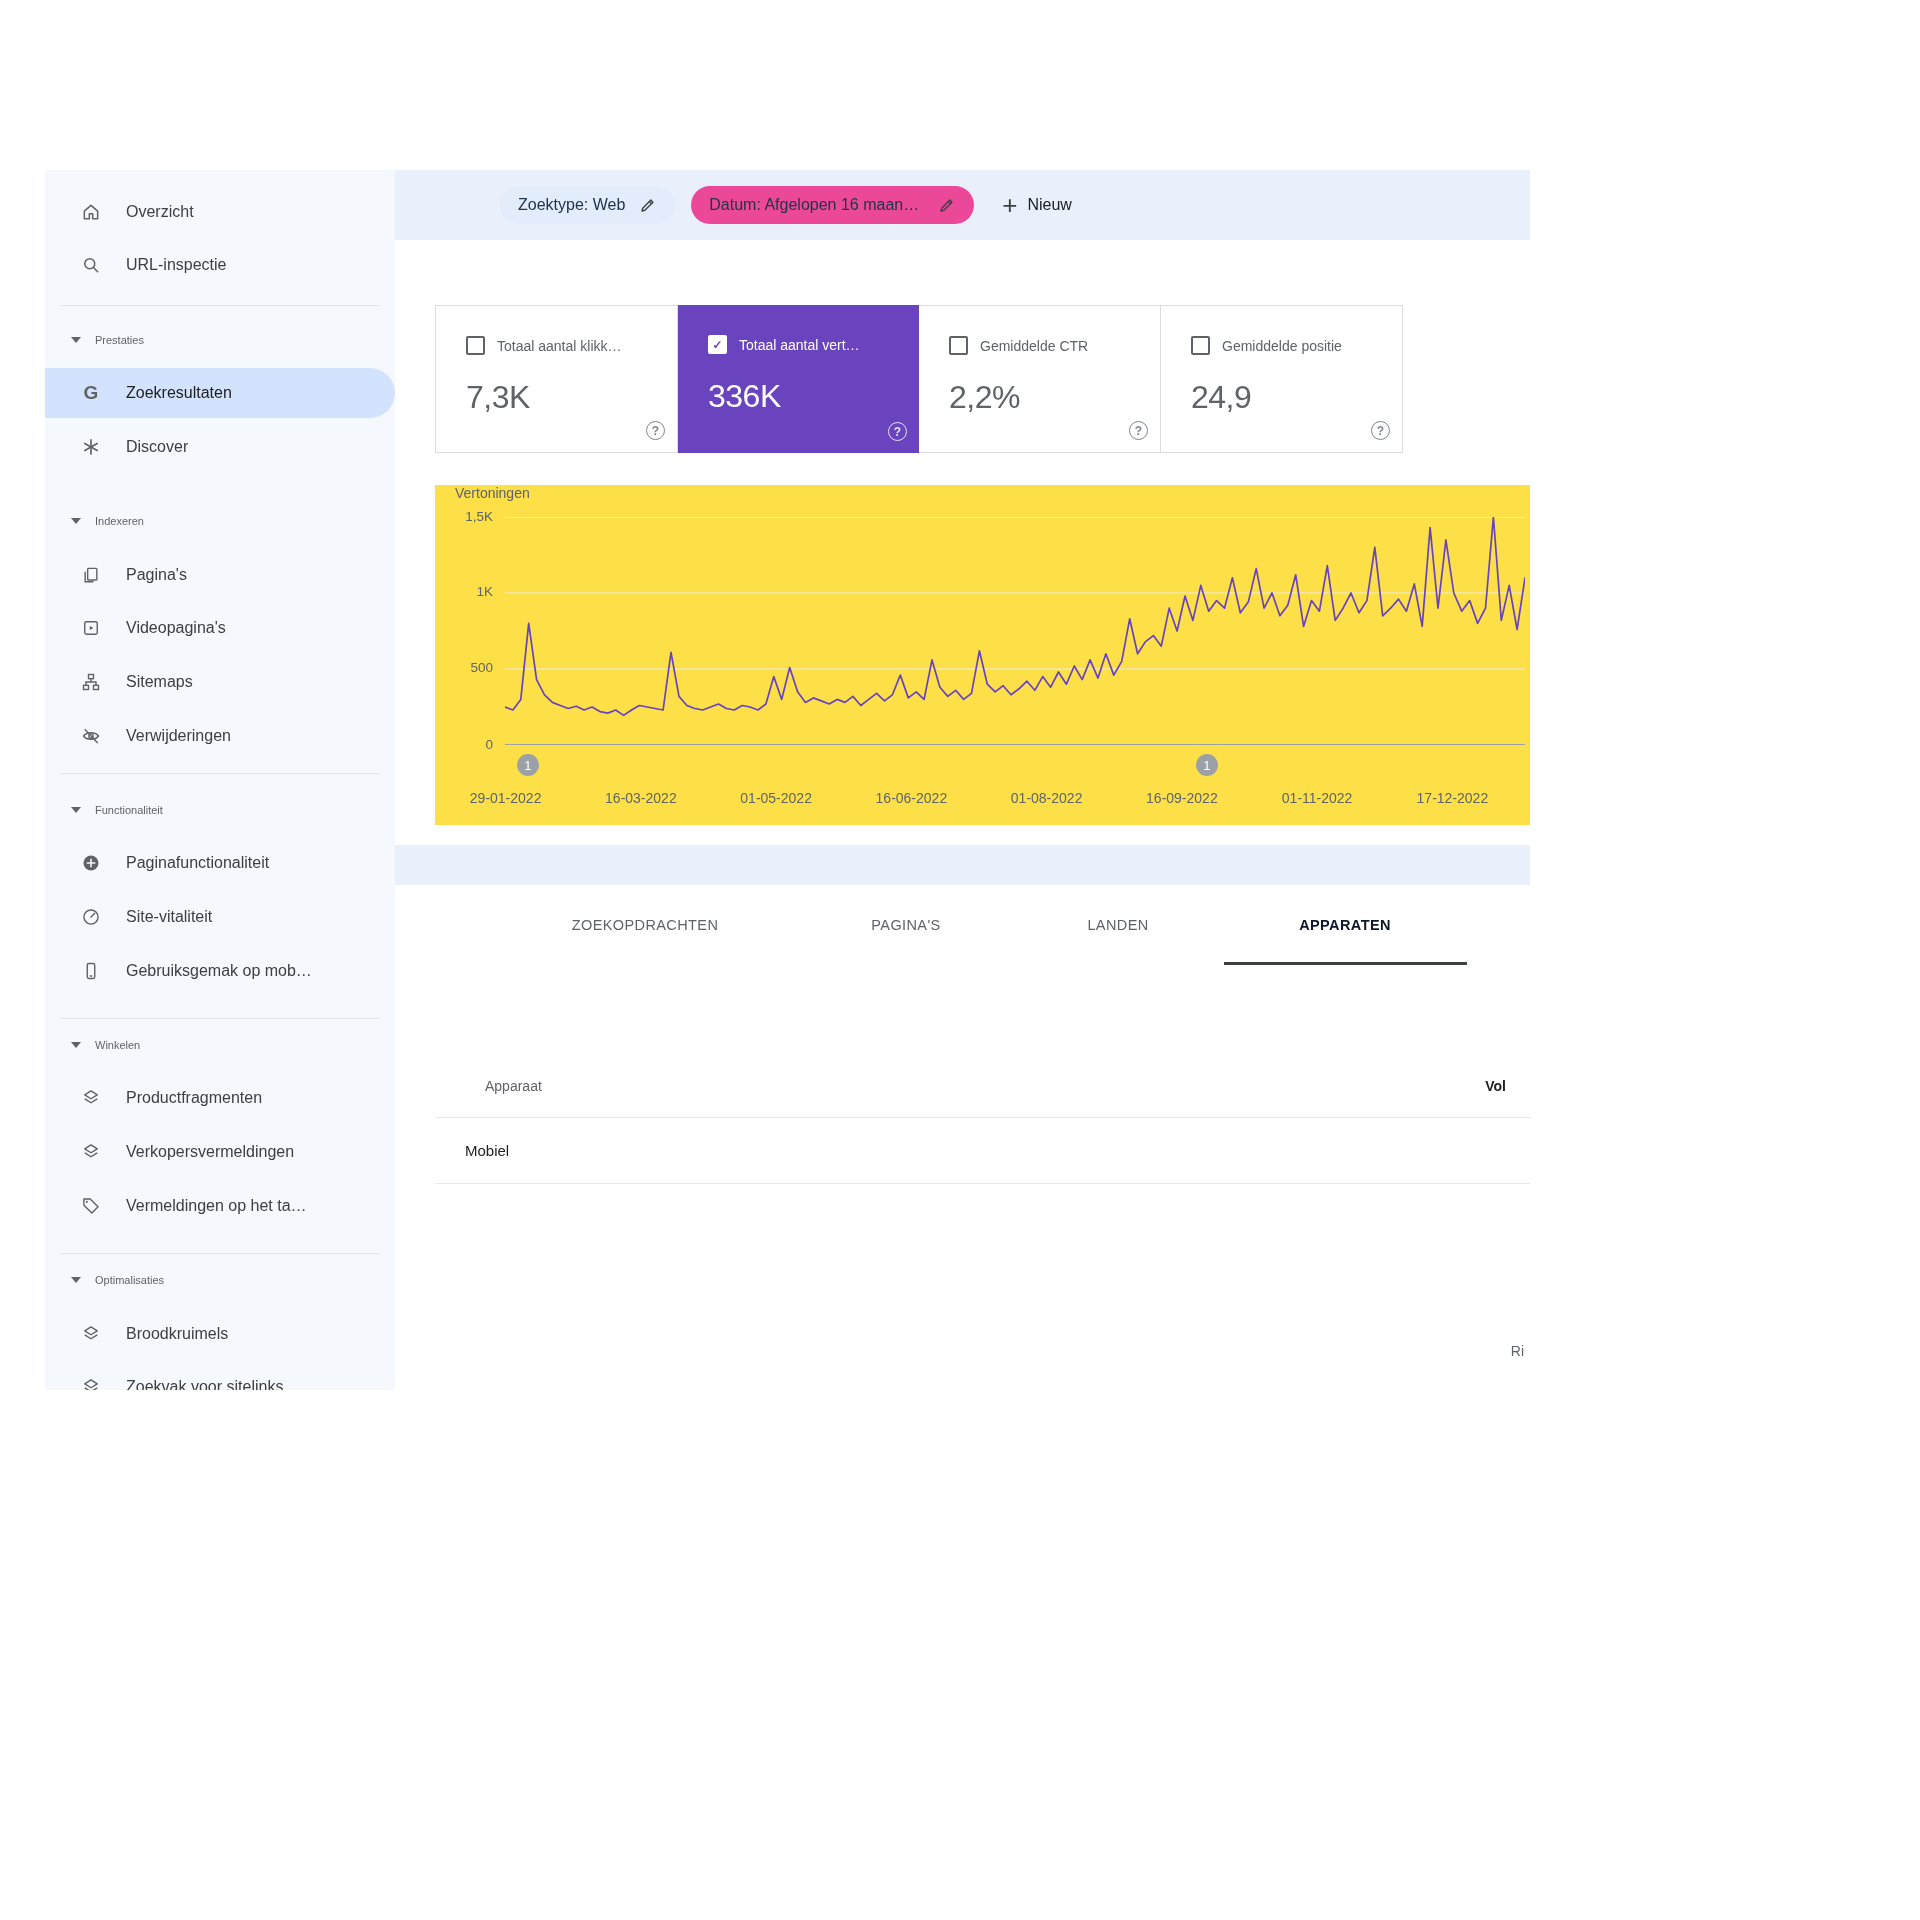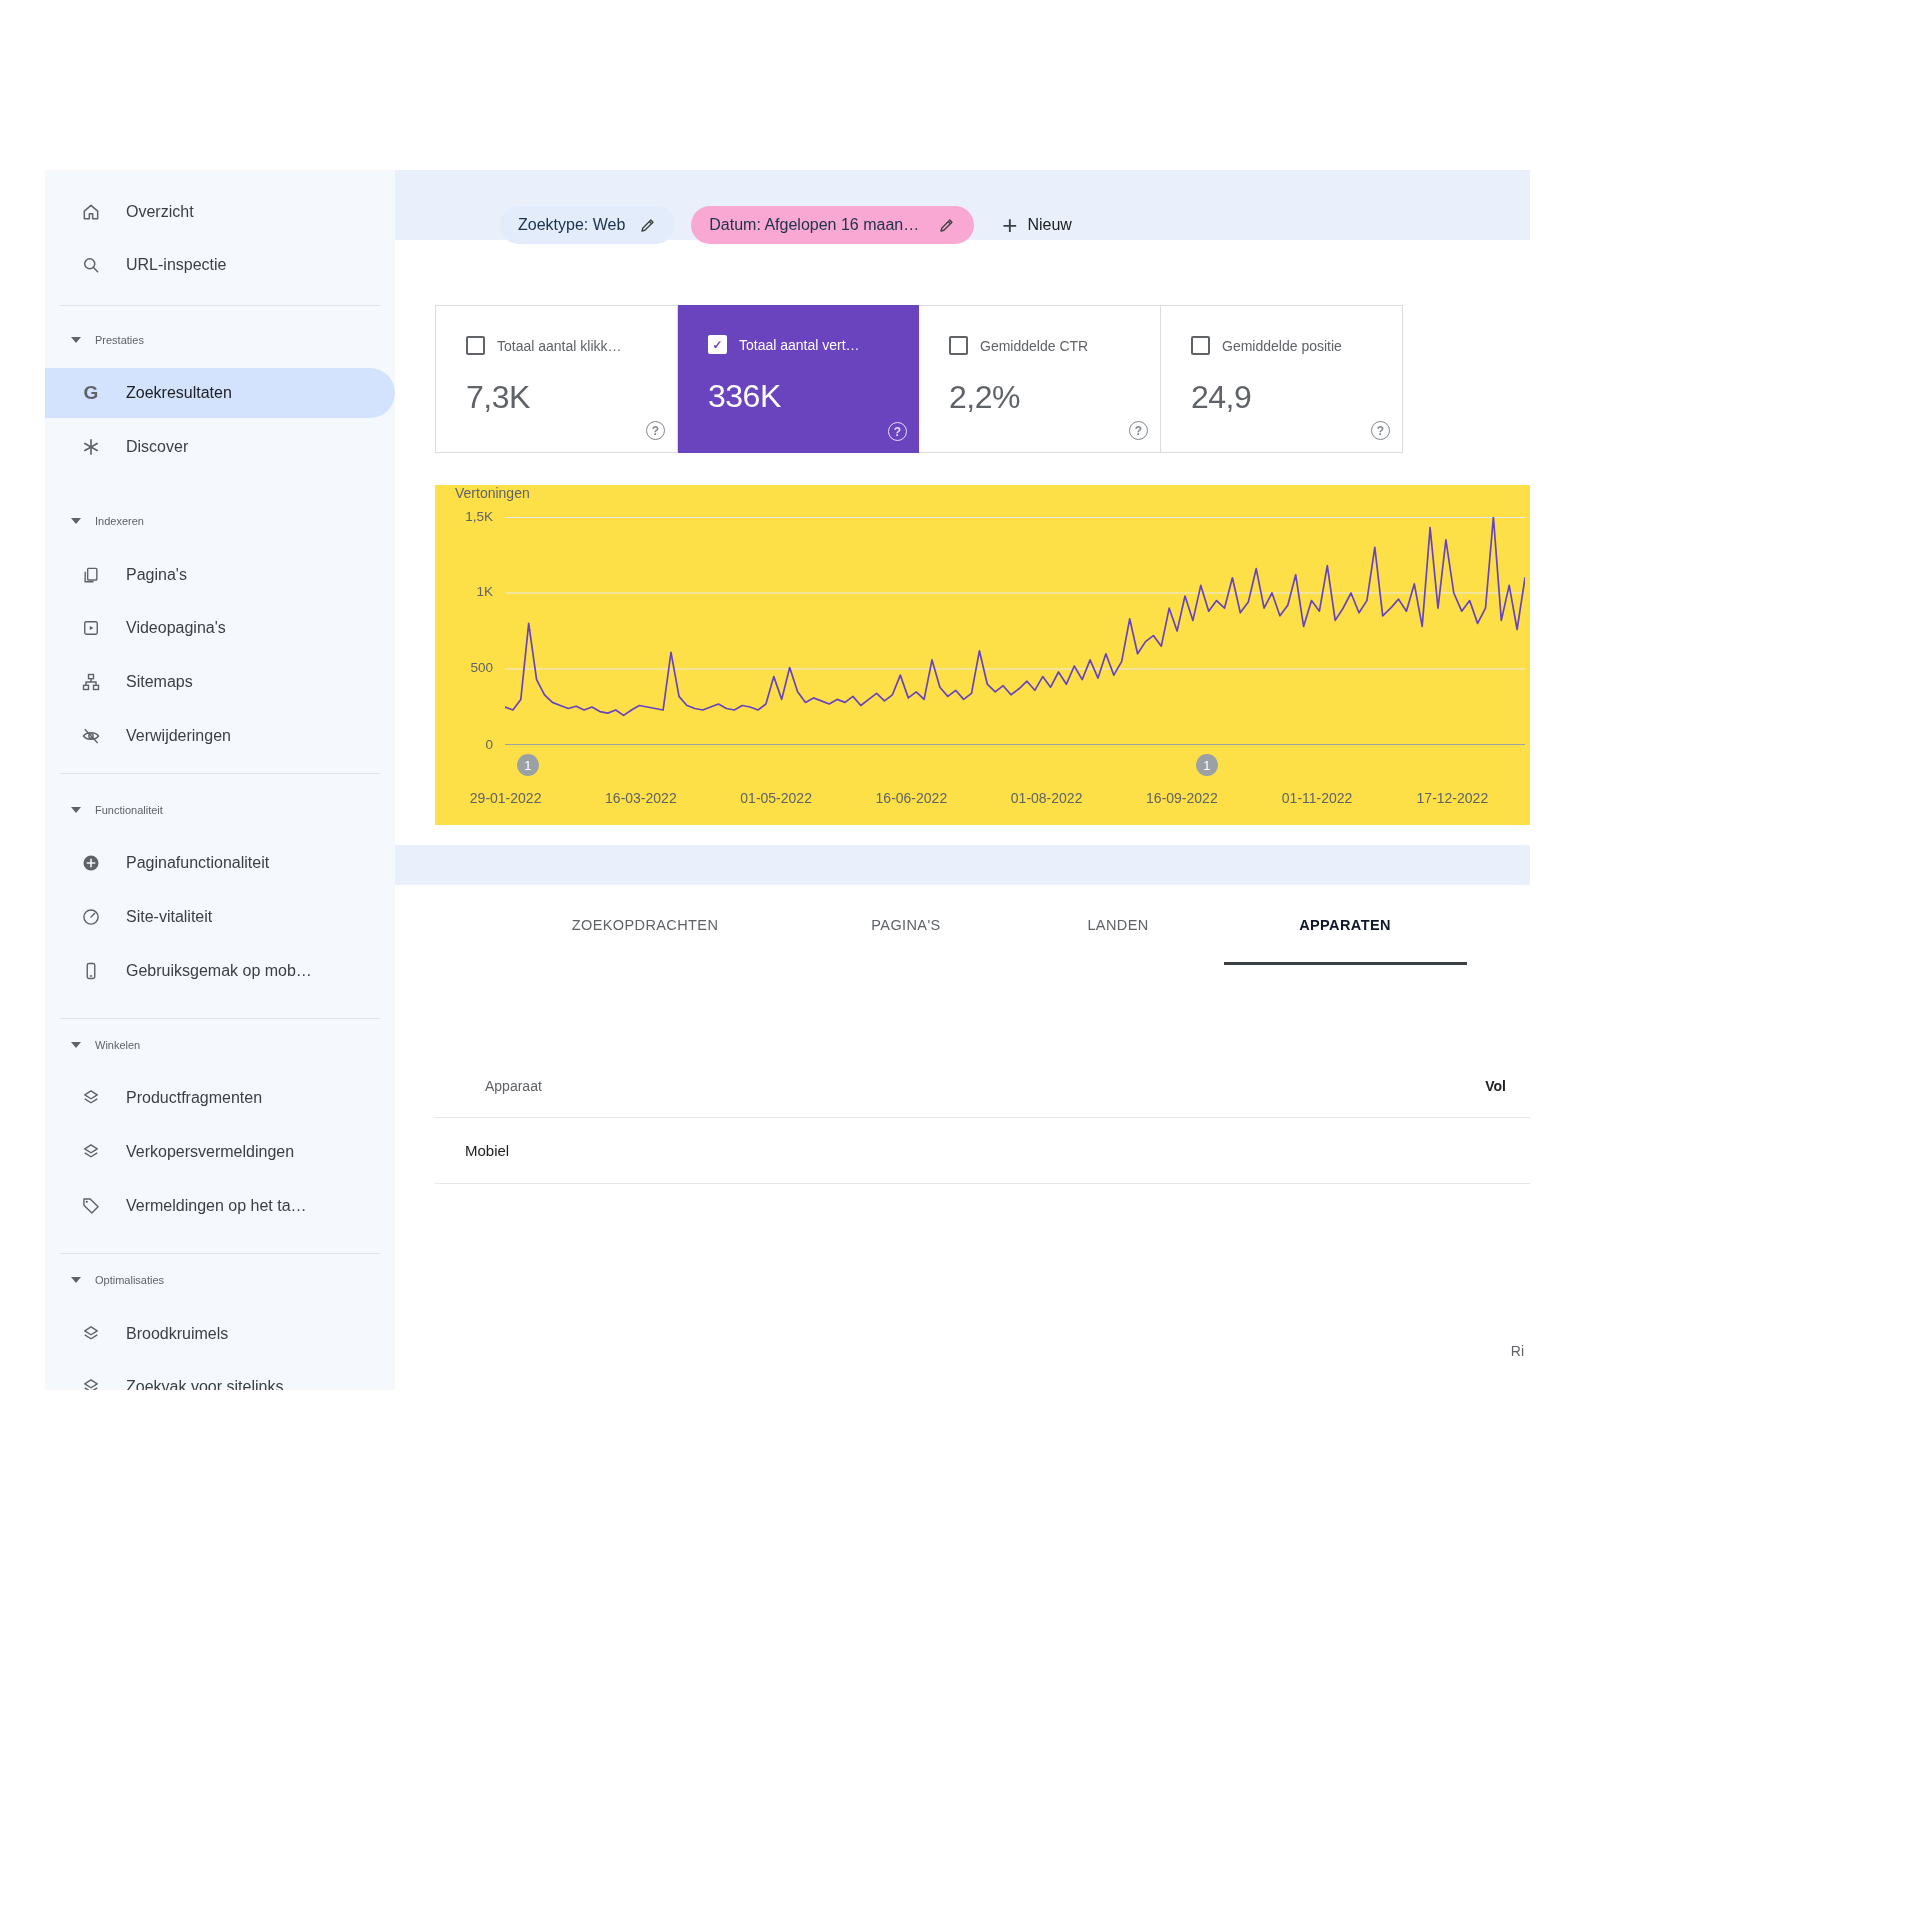--- a/index.html
+++ b/index.html
@@ -1,24 +1,24 @@
 <!DOCTYPE html>
 <html><head>
 <meta charset="utf-8">
 <style>
   html,body{margin:0;padding:0;width:1920px;height:1920px;background:#fff;
     font-family:"Liberation Sans", sans-serif; color:#202124;}
   .app{position:absolute;left:45px;top:170px;width:1485px;height:1220px;overflow:hidden;background:#fff;}
 
   
   .topband{position:absolute;left:350px;top:0;width:1135px;height:70px;background:#e9f0fb;}
-  .chips{position:absolute;top:36px;left:455px;display:flex;gap:16px;align-items:center;z-index:5;}
+  .chips{position:absolute;top:16px;left:455px;display:flex;gap:16px;align-items:center;z-index:5;}
   .chip{height:38px;border-radius:19px;background:#e2ecfb;display:flex;align-items:center;gap:14px;
     padding:0 18px;font-size:16px;color:#20344b;cursor:pointer;white-space:nowrap;}
-  .chip.dark{background:#f9a8d4;gap:19px;}
+  .chip.dark{background:#ec4899;gap:19px;}
   .chip svg{display:block;}
   .newbtn{display:flex;align-items:center;gap:10px;margin-left:12px;cursor:pointer;}
   .newbtn .plus{font-size:26px;line-height:26px;color:#3c4043;font-weight:400;}
   .newbtn .lbl{font-size:16px;font-weight:500;color:#202124;}
 
   
   .sidebar{position:absolute;left:0;top:0;width:350px;height:1220px;background:#f5f9fe;z-index:2;}
   .sitem{position:absolute;left:0;width:350px;height:48px;display:flex;align-items:center;cursor:pointer;}
   .sitem .ic{width:20px;height:20px;margin-left:36px;display:flex;align-items:center;justify-content:center;flex:none;}
   .sitem .lab{margin-left:25px;font-size:16px;color:#3c4043;white-space:nowrap;}

